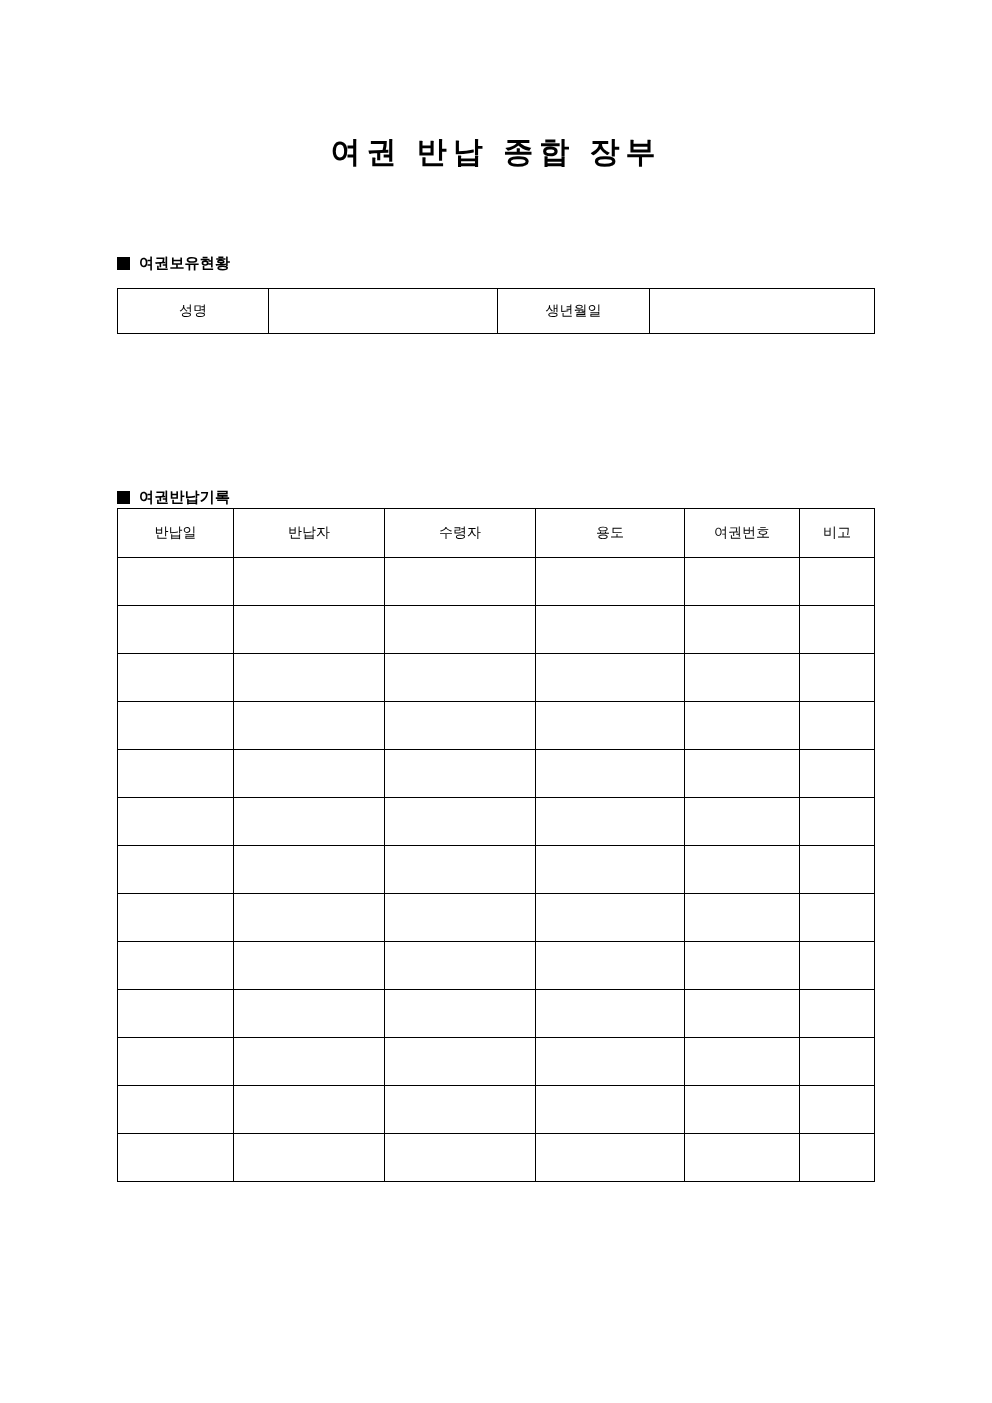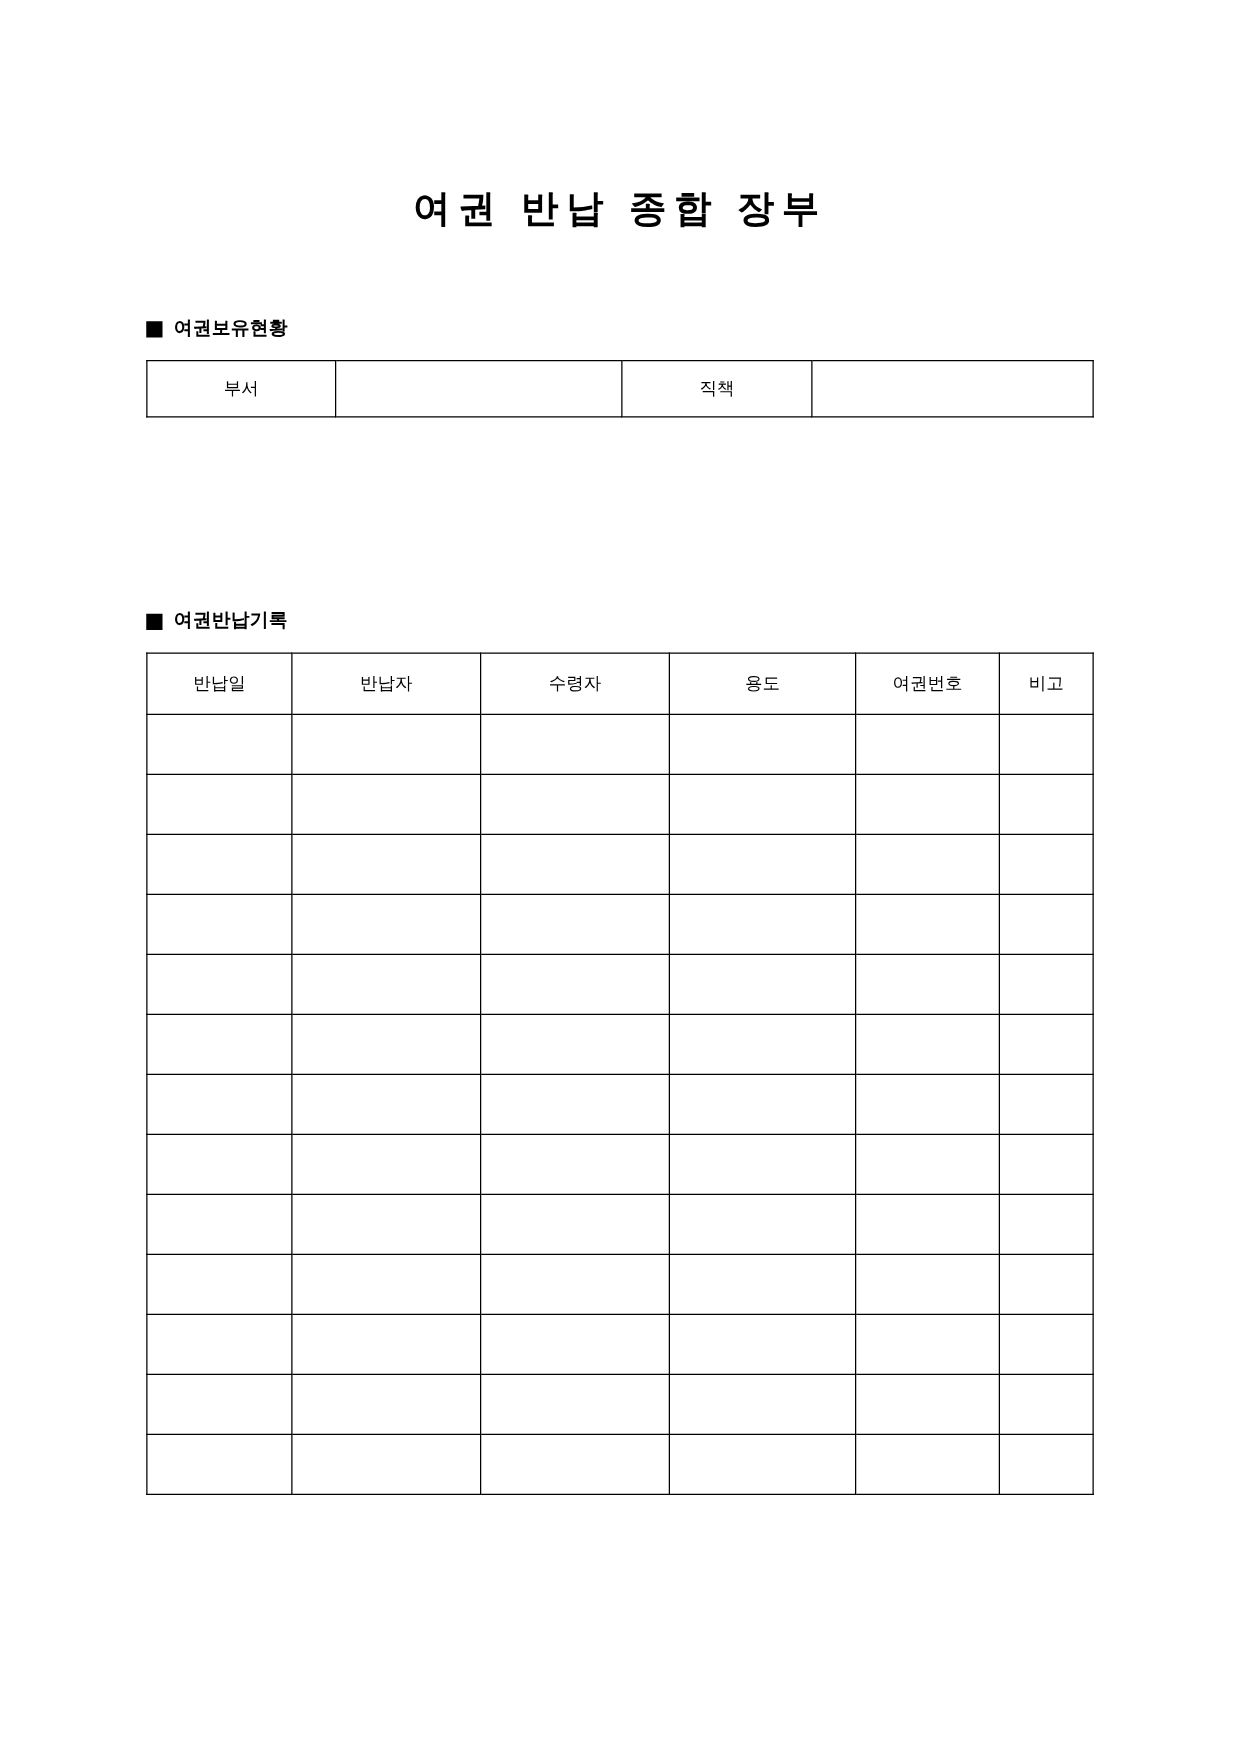--- a/index.html
+++ b/index.html
@@ -23,21 +23,21 @@
     width: 992px;
     height: 1403px;
     background: #ffffff;
     overflow: hidden;
   }
 
   
   .doc-title {
     position: absolute;
     left: 0;
-    top: 148px;
+    top: 132px;
     width: 992px;
     text-align: center;
     font-size: 30px;
     font-weight: bold;
     letter-spacing: 6px;
     line-height: 40px;
     white-space: pre;
   }
 
   
@@ -88,21 +88,21 @@
     left: 117px;
     top: 288px;
     width: 757px;
   }
   #table-holding tr { height: 44px; }
   #table-holding td { height: 44px; }
 
   
   #table-records {
     left: 117px;
-    top: 522px;
+    top: 508px;
     width: 757px;
   }
   #table-records th { height: 48px; }
   #table-records td { height: 47px; }
 </style>
 </head>
 <body>
 
 <div class="page">
 
@@ -115,23 +115,23 @@
 
   <table class="grid" id="table-holding">
     <colgroup>
       <col style="width:151px">
       <col style="width:229px">
       <col style="width:152px">
       <col style="width:225px">
     </colgroup>
     <tbody>
       <tr>
-        <td class="label-cell">부서</td>
+        <td class="label-cell">성명</td>
         <td></td>
-        <td class="label-cell">직책</td>
+        <td class="label-cell">생년월일</td>
         <td></td>
       </tr>
     </tbody>
   </table>
 
   <div class="section-heading" id="heading-records">
     <span class="bullet"></span>
     <span>여권반납기록</span>
   </div>
 

